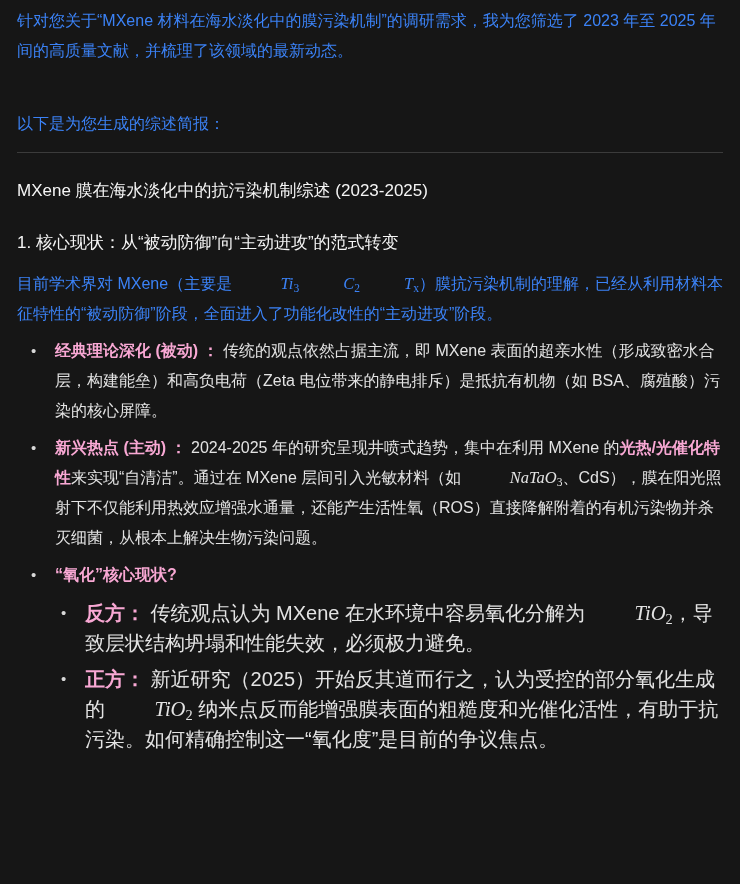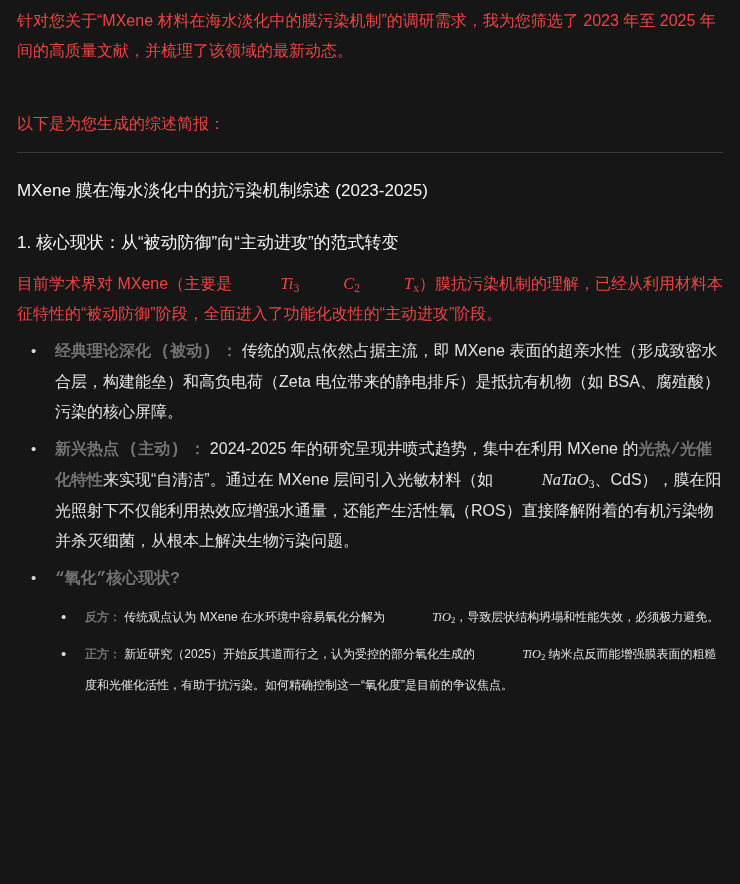--- a/index.html
+++ b/index.html
@@ -9,21 +9,21 @@
     font-family:"Liberation Sans","DejaVu Sans",sans-serif;
     color:#e3e3e3;
     -webkit-font-smoothing:antialiased;
   }
   .message{
     position:relative;
     padding:6px 17px 0 17px;
     width:706px;
   }
   p{
-    font-size:16px;line-height:30px;margin:0;color:#ef4444;
+    font-size:16px;line-height:30px;margin:0;color:#3b82f6;
   }
   .intro-p2{margin-top:43px;}
   hr.divider{
     border:none;border-top:1px solid #3b3b3b;
     margin:13px 0 0 0;height:0;
   }
   h3{
     font-size:17px;line-height:26px;margin:0;
     font-weight:400;color:#f5f5f5;
   }
@@ -40,29 +40,29 @@
   }
   ul.top-list > li::before{
     content:"•";
     position:absolute;left:14px;top:0;
     color:#d8d8d8;font-size:15px;
   }
   ul.sub-list{margin-top:8px;}
   ul.sub-list > li{
     position:relative;
     padding-left:30px;
-    font-size:12px;line-height:30px;
+    font-size:20px;line-height:30px;
     margin-top:6px;
   }
   ul.sub-list > li::before{
     content:"•";
     position:absolute;left:6px;top:0;
     color:#d8d8d8;font-size:15px;
   }
-  .b{font-weight:700;color:#737373;font-family:Liberation Mono, monospace;}
+  .b{font-weight:700;color:#f9a8d4;}
   .math{
     font-family:Liberation Serif, serif;
     font-style:italic;
     font-size:1.03em;
     margin-left:44px;
   }
   .math sub{
     font-style:normal;
     font-size:0.70em;
     line-height:0;

